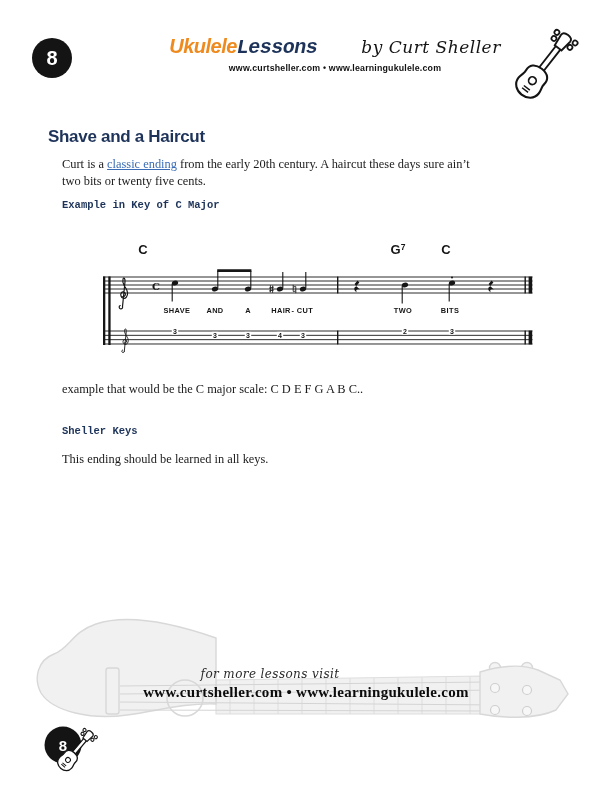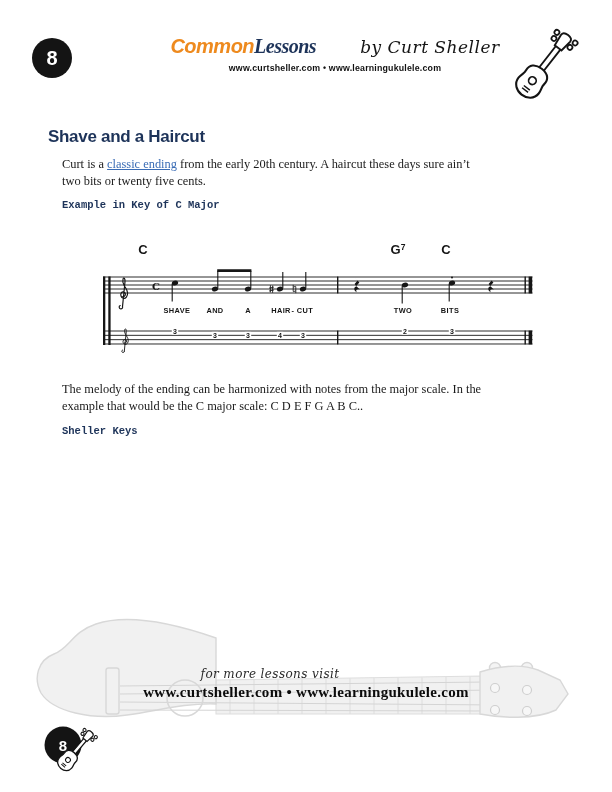--- a/index.html
+++ b/index.html
@@ -8,21 +8,21 @@
   .abs{position:absolute;}
 
   
   .badge-circle{position:absolute;left:32px;top:38px;width:40px;height:40px;border-radius:50%;
       background:#141414;display:flex;align-items:center;justify-content:center;}
   .badge-circle span{color:#fff;font-family:"Liberation Sans",sans-serif;font-weight:bold;font-size:20px;}
   .logo-block{position:absolute;left:165px;top:33px;width:340px;text-align:center;white-space:nowrap;}
   .logo-line{line-height:26px;}
   .logo-uku{font-family:"Liberation Sans",sans-serif;font-weight:bold;font-style:italic;font-size:20px;
       letter-spacing:-0.5px;color:#ee8a1e;}
-  .logo-les{font-family:Liberation Serif, serif;font-weight:bold;font-style:italic;font-size:20px;
+  .logo-les{font-family:Liberation Mono, monospace;font-weight:bold;font-style:italic;font-size:20px;
       letter-spacing:-0.5px;color:#1d3359;}
   .logo-by{font-family:"DejaVu Serif",serif;font-style:italic;font-size:17px;color:#141414;letter-spacing:0.5px;margin-left:40px;}
   .logo-urls{font-family:"Liberation Sans",sans-serif;font-weight:bold;font-size:8.8px;color:#111;
       letter-spacing:0.2px;margin-top:2px;}
 
   
   .page-title{position:absolute;left:48px;top:127px;font-family:"Liberation Sans",sans-serif;
       font-weight:bold;font-size:17px;letter-spacing:-0.3px;color:#1d3359;}
   .body-text{position:absolute;left:62px;font-size:12.4px;line-height:16.5px;white-space:nowrap;}
   .intro{top:156px;}
@@ -71,21 +71,21 @@
       </g>
     </defs>
   </svg>
 
   <div class="badge-circle">
     <span>8</span>
   </div>
 
   <div class="logo-block">
     <div class="logo-line">
-      <span class="logo-uku">Common</span><span class="logo-les">Lessons</span>
+      <span class="logo-uku">Ukulele</span><span class="logo-les">Lessons</span>
       <span class="logo-by">by Curt Sheller</span>
     </div>
     <div class="logo-urls">www.curtsheller.com • www.learningukulele.com</div>
   </div>
 
   <svg class="abs" style="left:495px;top:24px" width="98" height="86" viewBox="0 0 98 86">
     <use href="#uke-hand" transform="translate(45,47) rotate(38) scale(0.95)"></use>
   </svg>
 
   <div class="page-title">Shave and a Haircut</div>
@@ -159,24 +159,24 @@
         <rect x="214.8" y="99.83" width="6.4" height="7" fill="#ffffff"></rect>
         <text x="218" y="105.83" font-size="7" font-weight="bold" font-family="&quot;Liberation Sans&quot;,sans-serif" fill="#151515" text-anchor="middle">3</text>
         <rect x="316.8" y="95.5" width="6.4" height="7" fill="#ffffff"></rect>
         <text x="320" y="101.5" font-size="7" font-weight="bold" font-family="&quot;Liberation Sans&quot;,sans-serif" fill="#151515" text-anchor="middle">2</text>
         <rect x="363.8" y="95.5" width="6.4" height="7" fill="#ffffff"></rect>
         <text x="367" y="101.5" font-size="7" font-weight="bold" font-family="&quot;Liberation Sans&quot;,sans-serif" fill="#151515" text-anchor="middle">3</text>
       </g>
   </svg>
 
   <div class="body-text harmony">
-    <div>The melody of the ending can be harmonized with notes from the major scale. In the</div>
     <div>example that would be the C major scale: C D E F G A B C..</div>
   </div>
   <div class="sub-heading sub2">Sheller Keys</div>
+  <div class="body-text single">This ending should be learned in all keys.</div>
 
   <svg class="abs" style="left:30px;top:616px" width="545" height="105" viewBox="0 0 545 105">
     <g stroke="#d8d8d8" stroke-width="1.4" fill="#f1f1f1">
       <path d="M 186,64 L 452,60 L 452,98 L 186,98 Z" stroke="#dedede" stroke-width="1.1"></path>
       <path d="M 186,22 C 140,6 96,-2 66,8 C 42,16 40,32 24,38 C 8,44 3,62 11,77 C 23,96 62,104 97,99 C 128,95 152,87 186,88 Z"></path>
       <g stroke="#dddddd" stroke-width="1" fill="none">
         <path d="M 200,64 V 98 M 224,63.7 V 98 M 248,63.4 V 98 M 272,63 V 98 M 296,62.7 V 98 M 320,62.4 V 98 M 344,62 V 98 M 368,61.7 V 98 M 392,61.4 V 98 M 416,61 V 98 M 440,60.7 V 98"></path>
       </g>
       <g stroke="#d4d4d4" stroke-width="1" fill="none">
         <path d="M 90,70 L 458,66 M 90,78 L 470,74 M 90,86 L 470,89 M 90,94 L 458,95"></path>

